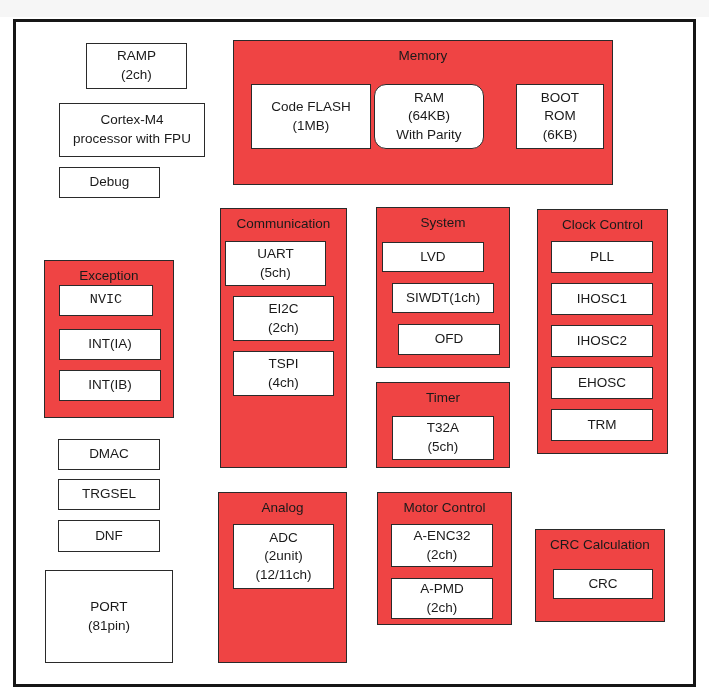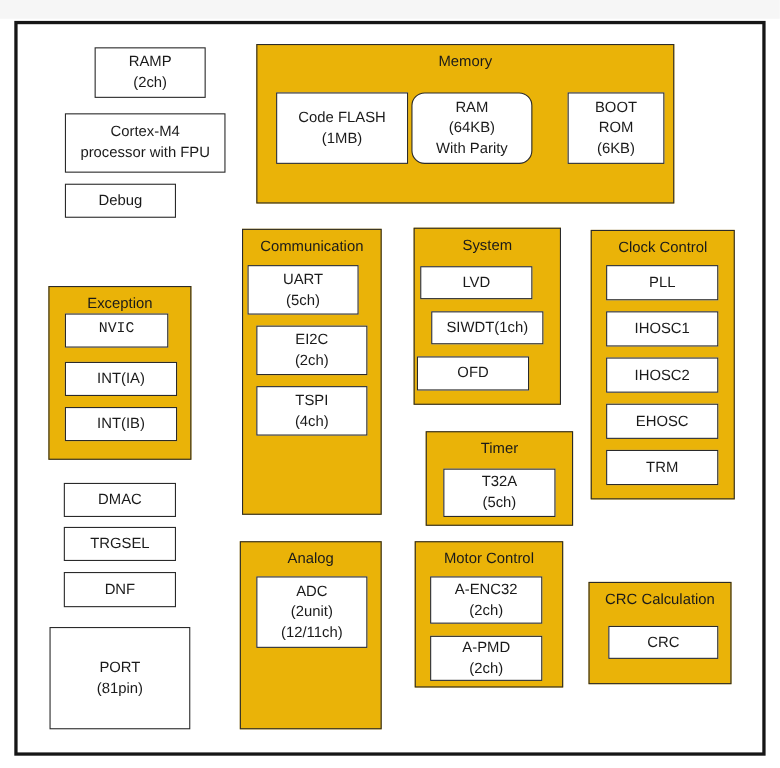--- a/index.html
+++ b/index.html
@@ -27,21 +27,21 @@
     left: 13px; top: 19px;
     width: 683px; height: 668px;
     border: 3px solid #161616;
     box-sizing: border-box;
     background: #ffffff;
   }
   .group {
     position: absolute;
     border: 1.5px solid #2a2a2a;
     box-sizing: border-box;
-    background: #eab308;
+    background: #ef4444;
   }
   .group-title {
     width: 100%;
     padding-top: 7px;
     text-align: center;
     font-size: 13.5px;
     line-height: 1.2;
   }
   .leaf {
     position: absolute;
@@ -117,26 +117,26 @@
   </div>
 
   <div class="group" style="left:376px; top:207px; width:134px; height:161px;">
     <div class="group-title">System</div>
     <div class="leaf" style="left:5px; top:34px; width:102px; height:30px;">
       <span>LVD</span>
     </div>
     <div class="leaf" style="left:15px; top:75px; width:102px; height:30px;">
       <span>SIWDT(1ch)</span>
     </div>
-    <div class="leaf" style="left:2px; top:116px; width:102px; height:31px;">
+    <div class="leaf" style="left:21px; top:116px; width:102px; height:31px;">
       <span>OFD</span>
     </div>
   </div>
 
-  <div class="group" style="left:376px; top:392px; width:134px; height:86px;margin-left:11px;">
+  <div class="group" style="left:376px; top:382px; width:134px; height:86px;">
     <div class="group-title">Timer</div>
     <div class="leaf" style="left:15px; top:33px; width:102px; height:44px;">
       <span>T32A
 (5ch)</span>
     </div>
   </div>
 
   <div class="group" style="left:537px; top:209px; width:131px; height:245px;">
     <div class="group-title">Clock Control</div>
     <div class="leaf" style="left:13px; top:31px; width:102px; height:32px;">

